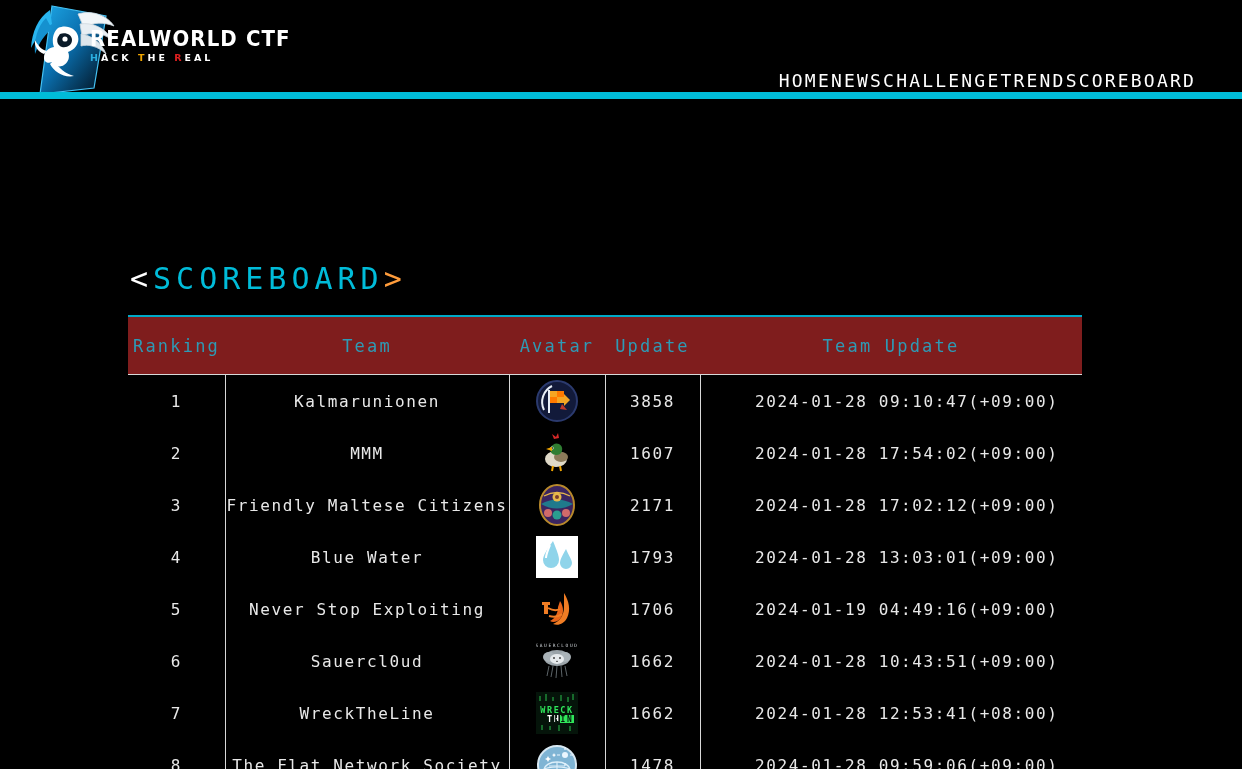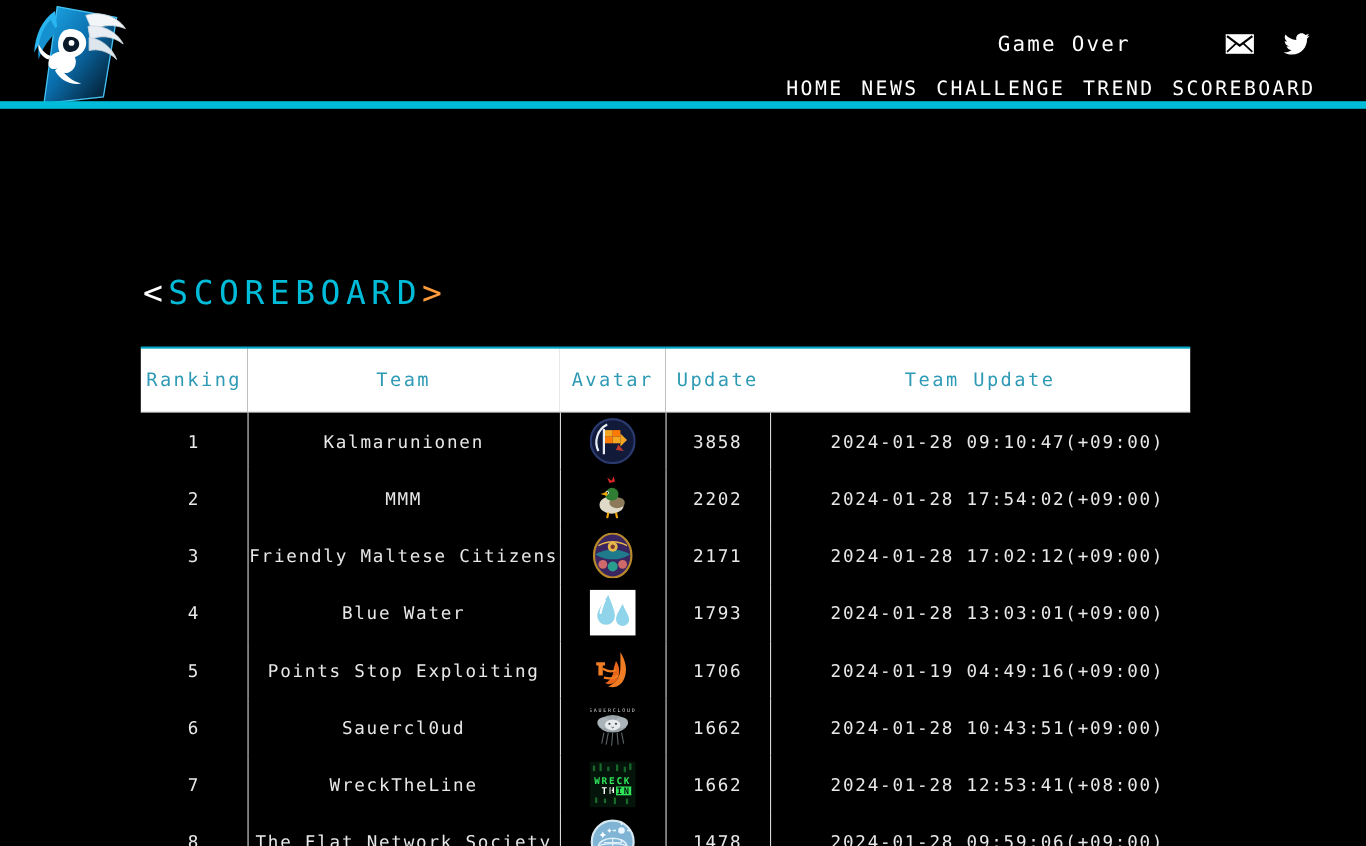--- a/index.html
+++ b/index.html
@@ -98,21 +98,21 @@
     align-items: center;
     justify-content: center;
     margin-left: 22px;
   }
 
   .main-nav {
     position: absolute;
     right: 46px;
     top: 70px;
     display: flex;
-    gap: 16px;
+    gap: 0px;
     align-items: flex-end;
   }
   .nav-item {
     font-size: 18px;
     letter-spacing: 2.2px;
     color: #ffffff;
     text-decoration: none;
     white-space: nowrap;
     padding: 0 0 0 0;
     line-height: 22px;
@@ -133,21 +133,21 @@
   .page-body {
     position: relative;
     width: 1242px;
     height: 670px;
     background: #000000;
   }
 
   .page-title {
     position: absolute;
     left: 130px;
-    top: 148px;
+    top: 160px;
     font-size: 30px;
     letter-spacing: 5px;
     white-space: nowrap;
     line-height: 40px;
   }
   .bracket-l { color: #ffffff; }
   .bracket-r { color: #ff9c3b; }
   .title-word { color: #00bcd9; }
 
   
@@ -165,21 +165,21 @@
   table.scoreboard thead th {
     border-top: 2px solid #00a9c7;
     border-bottom: 1px solid #d8d8d8;
     color: #2e9ab5;
     font-weight: normal;
     font-size: 17px;
     letter-spacing: 2.2px;
     height: 55px;
     vertical-align: middle;
     text-align: center;
-    background: #ffffff;
+    background: #7f1d1d;
   }
   table.scoreboard tbody td {
     border-right: 1px solid #d8d8d8;
     height: 50px;
     vertical-align: middle;
     text-align: center;
     font-size: 16px;
     letter-spacing: 1.6px;
     color: #e8e8e8;
     background: #000000;
@@ -238,46 +238,28 @@
         <path d="M66,22 C78,20 92,26 98,38 C88,30 76,30 68,34 Z" fill="#e8eef3" stroke="#cfd8de" stroke-width="0.8"></path>
         <path d="M67,32 C77,33 88,41 92,52 C84,44 74,42 67,44 Z" fill="#dde6ec" stroke="#cfd8de" stroke-width="0.8"></path>
 
         <path d="M44,26 C52,22 62,26 64,34 C66,42 60,48 54,50 C56,54 55,60 50,63 C46,66 40,64 38,60 C34,62 30,60 30,56 C30,50 34,46 40,45 C38,40 38,31 44,26 Z" fill="#ffffff"></path>
         <path d="M46,32 C52,30 58,33 58,38 C58,43 53,46 48,45 C44,44 42,39 44,35 Z" fill="#0a1a28"></path>
         <circle cx="51" cy="37" r="2.6" fill="#ffffff"></circle>
         <path d="M40,58 C44,66 52,72 60,74 C50,76 40,70 36,62 Z" fill="#ffffff"></path>
         <path d="M30,52 C24,50 20,44 21,38 C24,44 28,48 33,49 Z" fill="#ffffff"></path>
       </svg>
     </div>
+    <div class="logo-text">
+      <div class="logo-title">REALWORLD CTF</div>
+      <div class="logo-tagline">
+        <span class="tg-h">H</span><span>ACK </span><span class="tg-t">T</span><span>HE </span><span class="tg-r">R</span><span>EAL</span>
+      </div>
+    </div>
   </div>
 
-  <div class="top-right">
-    <span class="game-over">Game Over</span>
-    <span class="social-icon">
-      <svg width="26" height="18" viewBox="0 0 26 18">
-        <rect x="0.8" y="0.8" width="24.4" height="16.4" fill="#ffffff" stroke="#ffffff" stroke-width="1.4"></rect>
-        <path d="M1.5,1.8 L13,10.5 L24.5,1.8" fill="none" stroke="#000000" stroke-width="2"></path>
-        <path d="M1.5,16.2 L9.5,8.6 M24.5,16.2 L16.5,8.6" fill="none" stroke="#000000" stroke-width="1.6"></path>
-      </svg>
-    </span>
-    <span class="social-icon">
-      <svg width="24" height="21" viewBox="0 0 24 21">
-        <path d="M23.5,2.6 c-0.9,0.4 -1.8,0.65 -2.8,0.78 c1,-0.6 1.77,-1.55 2.13,-2.69
-                 c-0.94,0.56 -1.98,0.96 -3.09,1.18 C18.85,0.87 17.6,0.3 16.2,0.3
-                 c-2.68,0 -4.85,2.17 -4.85,4.85 c0,0.38 0.04,0.75 0.13,1.1
-                 C7.44,6.05 3.95,4.17 1.61,1.3 c-0.42,0.72 -0.66,1.55 -0.66,2.44
-                 c0,1.68 0.86,3.17 2.16,4.04 c-0.8,-0.02 -1.55,-0.24 -2.2,-0.61 v0.06
-                 c0,2.35 1.67,4.31 3.89,4.76 c-0.41,0.11 -0.83,0.17 -1.28,0.17
-                 c-0.31,0 -0.61,-0.03 -0.91,-0.09 c0.62,1.93 2.41,3.33 4.53,3.37
-                 c-1.66,1.3 -3.75,2.08 -6.02,2.08 c-0.39,0 -0.78,-0.02 -1.16,-0.07
-                 c2.15,1.38 4.7,2.18 7.44,2.18 c8.93,0 13.81,-7.4 13.81,-13.81
-                 l-0.02,-0.63 C22.03,4.42 22.84,3.57 23.5,2.6 z" fill="#ffffff"></path>
-      </svg>
-    </span>
-  </div>
 
   <nav class="main-nav">
     <a class="nav-item">HOME</a>
     <a class="nav-item">NEWS</a>
     <a class="nav-item">CHALLENGE</a>
     <a class="nav-item">TREND</a>
     <a class="nav-item">SCOREBOARD</a>
   </nav>
 
   <div class="accent-bar"></div>
@@ -342,21 +324,21 @@
       <ellipse cx="20" cy="27" rx="11" ry="8" fill="#dfd9c8"></ellipse>
       <ellipse cx="25" cy="25" rx="7" ry="5" fill="#8c7a5a"></ellipse>
       <path d="M14,16 q4,-6 9,-4 q4,2 3,7 q-1,4 -6,4 q-6,0 -6,-7 z" fill="#2f7d32"></path>
       <circle cx="16" cy="16" r="1.6" fill="#ffffff"></circle>
       <circle cx="16" cy="16" r="0.9" fill="#000000"></circle>
       <path d="M10,17 L16,15 L16,19 Z" fill="#f0a500"></path>
       <path d="M17,34 L16,39 M24,34 L25,39" stroke="#f0a500" stroke-width="2"></path>
     </svg>
               </span>
             </td>
-            <td class="points-cell">2202</td>
+            <td class="points-cell">1607</td>
             <td class="update-cell">2024-01-28 17:54:02(+09:00)</td>
           </tr>
           <tr>
             <td class="cell-rank">3</td>
             <td class="team-cell">Friendly Maltese Citizens</td>
             <td>
               <span class="avatar-box">
                 <svg width="42" height="42" viewBox="0 0 42 42">
       <ellipse cx="21" cy="21" rx="17" ry="20" fill="#3b2560" stroke="#b8892b" stroke-width="2"></ellipse>
       <path d="M5,20 q16,-9 32,0 q-16,9 -32,0 z" fill="#1f7a8c"></path>
@@ -383,21 +365,21 @@
       <path d="M30,13 C26,20 24,24 24,27 a6,6 0 0 0 12,0 C36,24 33,20 30,13 z" fill="#8fd4ea"></path>
       <path d="M14,9 C11,16 10,19 10,22" fill="none" stroke="#ffffff" stroke-width="2"></path>
     </svg>
               </span>
             </td>
             <td class="points-cell">1793</td>
             <td class="update-cell">2024-01-28 13:03:01(+09:00)</td>
           </tr>
           <tr>
             <td class="cell-rank">5</td>
-            <td class="team-cell">Points Stop Exploiting</td>
+            <td class="team-cell">Never Stop Exploiting</td>
             <td>
               <span class="avatar-box">
                 <svg width="42" height="42" viewBox="0 0 42 42">
       <rect width="42" height="42" fill="#000000"></rect>
       <path d="M28,5 C33,13 35,22 31,30 C28,36 22,38 17,36 C24,33 28,27 28,19 Z" fill="#f07d24"></path>
       <path d="M24,13 C28,19 28,26 24,31 C21,34 17,35 14,33 C19,31 22,25 22,19 Z" fill="#e8651a"></path>
       <path d="M8,14 l4,0 l0,12 l-4,0 Z M6,14 l8,0 l0,3 l-8,0 Z" fill="#f07d24"></path>
       <path d="M12,20 q7,4 12,1" fill="none" stroke="#f07d24" stroke-width="2"></path>
       <path d="M13,28 q8,2 13,-2" fill="none" stroke="#f07d24" stroke-width="2"></path>
     </svg>

